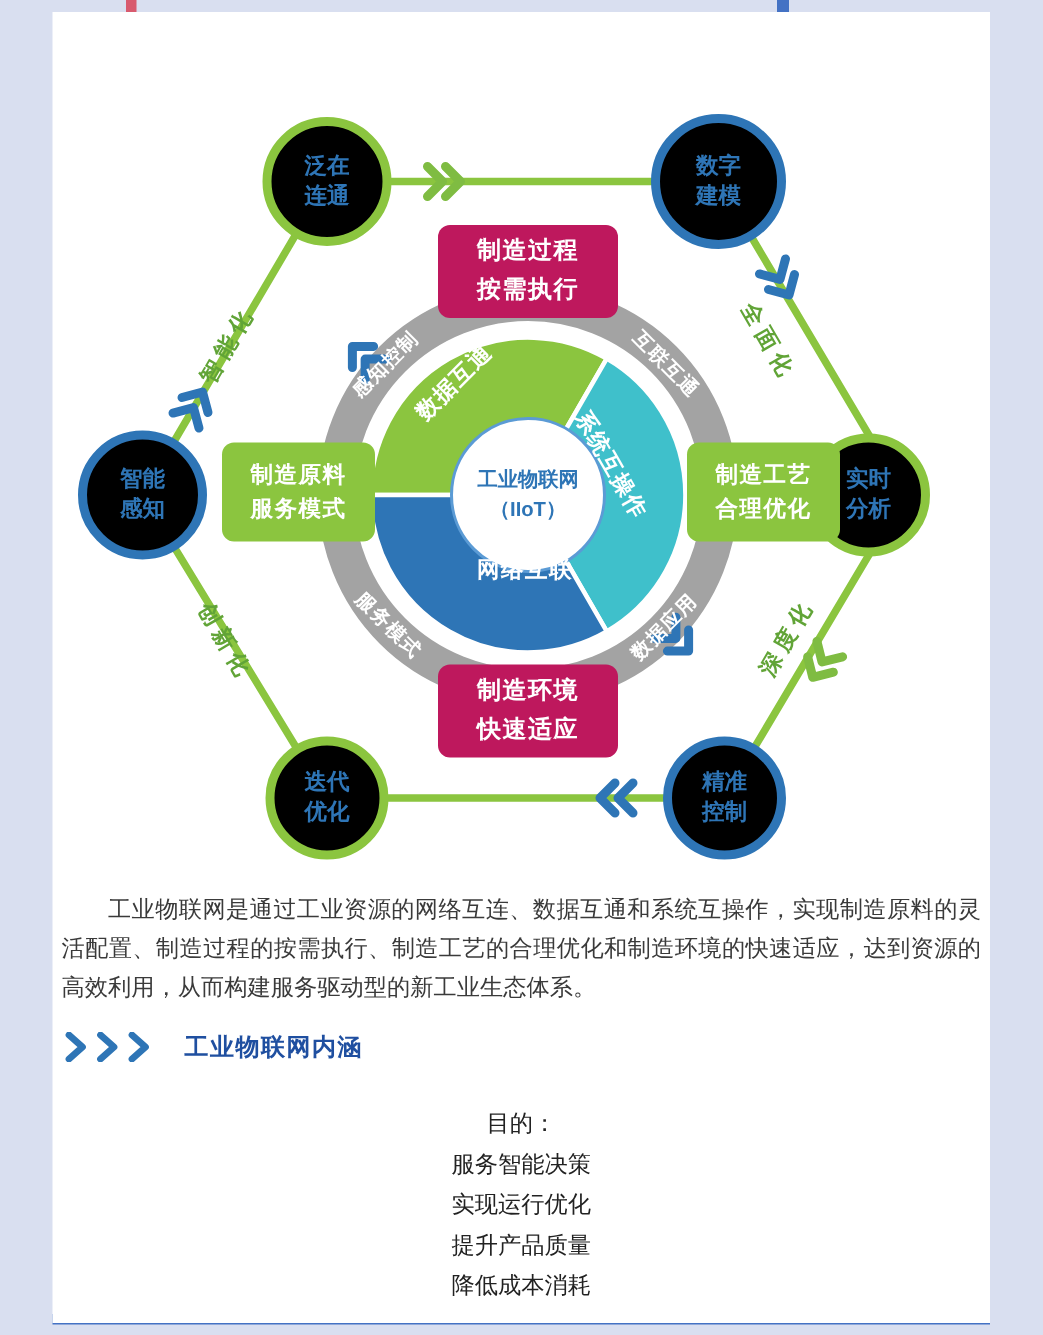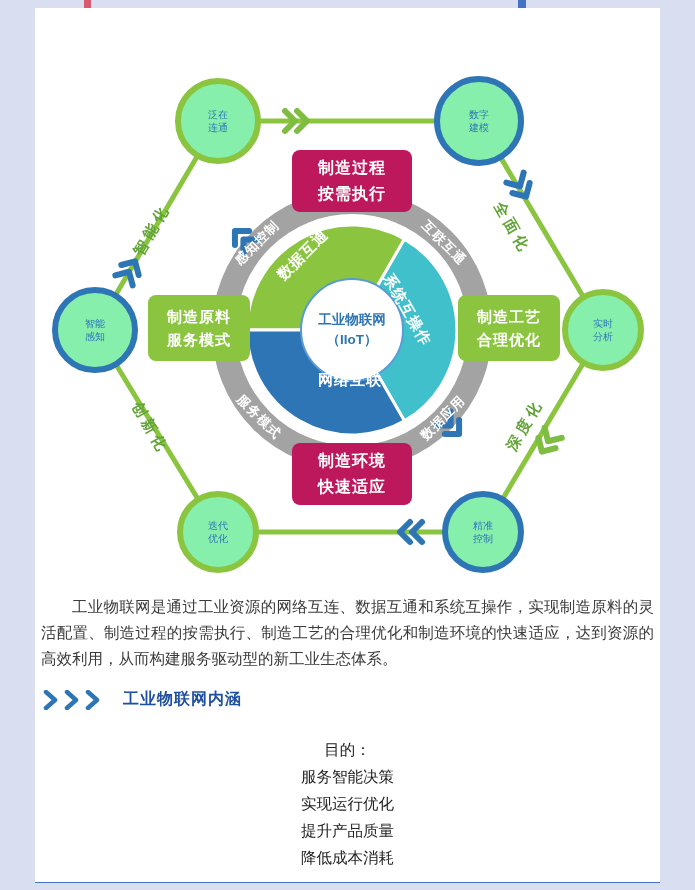--- a/index.html
+++ b/index.html
@@ -18,29 +18,29 @@
   .bottom-bar { position:absolute; left:35px; top:876px; width:625px; height:7px; background:#4472c4; }
 
   
   .diagram { position:relative; margin-top:47px; width:625px; height:535px; }
   .diagram svg.base { position:absolute; left:0; top:0; }
   .chev path { fill:none; stroke-width:6; stroke-linecap:round; stroke-linejoin:round; }
   .chev.g path { stroke:#7fbc42; }
   .chev.b path { stroke:#2e75b6; }
 
   .node {
-    position:absolute; border-radius:50%; background:#86efac;
+    position:absolute; border-radius:50%; background:#000000;
     display:flex; align-items:center; justify-content:center; text-align:center;
-    font-weight:normal; color:#2e75b6; font-size:10px; line-height:1.35; white-space:pre-line;
+    font-weight:bold; color:#2e75b6; font-size:15px; line-height:1.35; white-space:pre-line;
   }
   .node.green { border:6px solid #8bc53f; }
   .node.blue  { border:6px solid #2e75b6; }
   .node-a { left:140px; top:23px;  width:86px; height:86px; }
   .node-b { left:399px; top:21px;  width:90px; height:90px; }
-  .node-c { left:527px; top:234px; width:82px; height:82px;text-align:center; }
+  .node-c { left:503px; top:234px; width:82px; height:82px;text-align:center; }
   .node-d { left:407px; top:436px; width:82px; height:82px; }
   .node-e { left:142px; top:436px; width:82px; height:82px; }
   .node-f { left:17px;  top:232px; width:86px; height:86px; }
 
   .box {
     position:absolute; border-radius:8px; color:#fff; font-weight:bold;
     display:flex; align-items:center; justify-content:center; text-align:center;
     white-space:pre-line; letter-spacing:1px;
   }
   .box.blue  { background:#be185d; font-size:16px; line-height:1.6; }
@@ -71,21 +71,21 @@
   .edge-tl { left:117px; top:175px; transform:translate(-50%,-50%) rotate(-60deg); }
   .edge-tr { left:477px; top:173px; transform:translate(-50%,-50%) rotate(60deg); }
   .edge-br { left:490px; top:370px; transform:translate(-50%,-50%) rotate(-60deg); }
   .edge-bl { left:115px; top:373px; transform:translate(-50%,-50%) rotate(60deg); }
 
   
   .para {
     margin-top:4px; padding:0 6px; font-size:15.5px; line-height:26px;
     color:#3a3a3a; text-align:justify; text-indent:2em;
   }
-  .section-head { display:flex; align-items:flex-end; margin:16px 0 0 8px; height:22px; }
+  .section-head { display:flex; align-items:flex-start; margin:16px 0 0 8px; height:22px; }
   .section-title { margin-left:14px; color:#1f4fa0; font-weight:bold; font-size:16px; letter-spacing:1px; }
   .purpose { margin-top:26px; text-align:center; font-size:15.5px; color:#222; line-height:27px; }
 </style>
 </head>
 <body>
 
 <div class="tab tab-red"></div>
 <div class="tab tab-blue-top"></div>
 <div class="tab tab-blue-bottom"></div>
 <div class="bottom-bar"></div>

